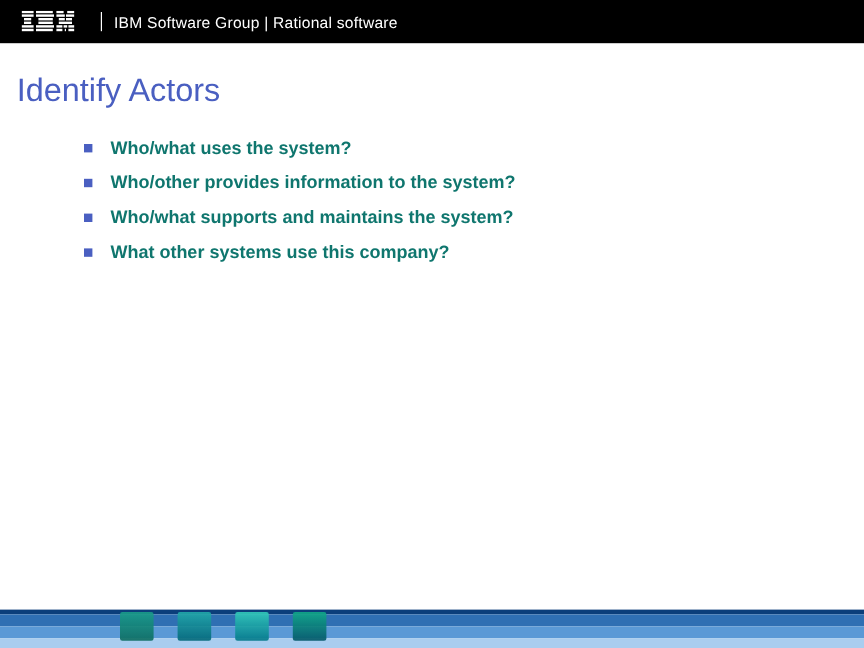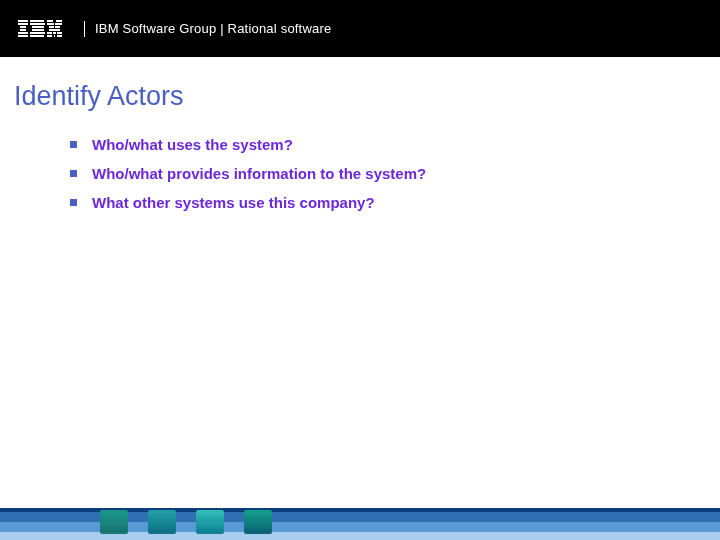--- a/index.html
+++ b/index.html
@@ -1,24 +1,24 @@
 <!DOCTYPE html>
 <html><head>
 <meta charset="utf-8">
 <style>
   html,body{margin:0;padding:0}
   body{width:720px;height:540px;background:#fff;font-family:Arial,Helvetica,sans-serif;position:relative;overflow:hidden}
-  .header{background:#000;height:57px;display:flex;align-items:center;padding:0 18px;color:#fff}
+  .header{background:#000;height:36px;display:flex;align-items:center;padding:0 18px;color:#fff}
   .ibm-logo{display:flex;gap:2px;align-items:center;margin-right:12px}
   .ibm-logo svg{display:block}
   .vline{width:1px;height:16px;background:#fff;margin:0 10px}
   .hdr-text{font-size:13px;font-weight:400;letter-spacing:.2px}
   .title{color:#4a5fc1;font-size:27px;font-weight:400;margin:24px 16px 18px 14px}
   .bullets{margin:0 0 0 70px;padding:0;list-style:none}
-  .bullets li{position:relative;padding:6px 0 6px 22px;font-size:15px;color:#6d28d9;font-weight:700}
+  .bullets li{position:relative;padding:6px 0 6px 22px;font-size:15px;color:#0f766e;font-weight:700}
   .bullets li::before{content:"";position:absolute;left:0;top:11px;width:7px;height:7px;background:#4a5fc1}
   .footer{position:absolute;left:0;bottom:0;width:720px;height:36px}
   .footer .band{position:absolute;left:0;width:100%}
   .footer .b1{bottom:28px;height:4px;background:#0b3e7a}
   .footer .b2{bottom:18px;height:10px;background:#2f6fb3}
   .footer .b3{bottom:8px;height:10px;background:#5a99d6}
   .footer .b4{bottom:0;height:8px;background:#a9cdef}
   .footer .icons{position:absolute;left:100px;bottom:6px;display:flex;gap:20px;align-items:flex-end}
   .footer .ico{width:28px;height:24px;background:#0b6b5f;border-radius:2px;opacity:.9}
   .footer .ico.a{background:linear-gradient(#1a9e8a,#0b6b5f)}
@@ -62,21 +62,22 @@
     </svg>
   </span>
   <span class="vline"></span>
   <span class="hdr-text">IBM Software Group | Rational software</span>
 </div>
 
 <div class="title">Identify Actors</div>
 
 <ul class="bullets">
   <li>Who/what uses the system?</li>
-  <li>Who/what provides information to the system?</li>
+  <li>Who/other provides information to the system?</li>
+  <li>Who/what supports and maintains the system?</li>
   <li>What other systems use this company?</li>
 </ul>
 
 <div class="footer">
   <div class="band b1"></div>
   <div class="band b2"></div>
   <div class="band b3"></div>
   <div class="band b4"></div>
   <div class="icons">
     <div class="ico a"></div>

